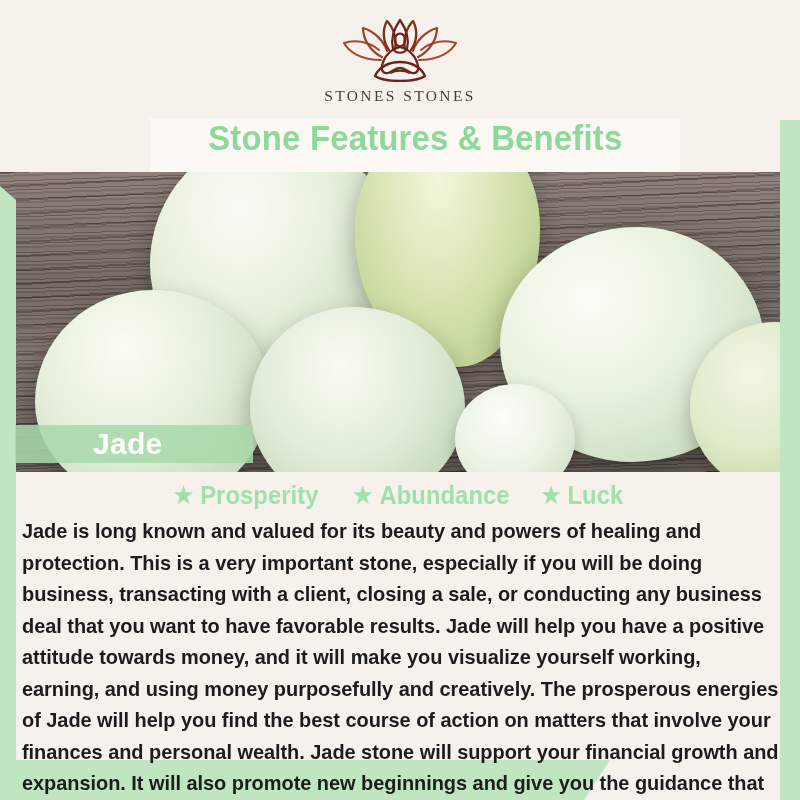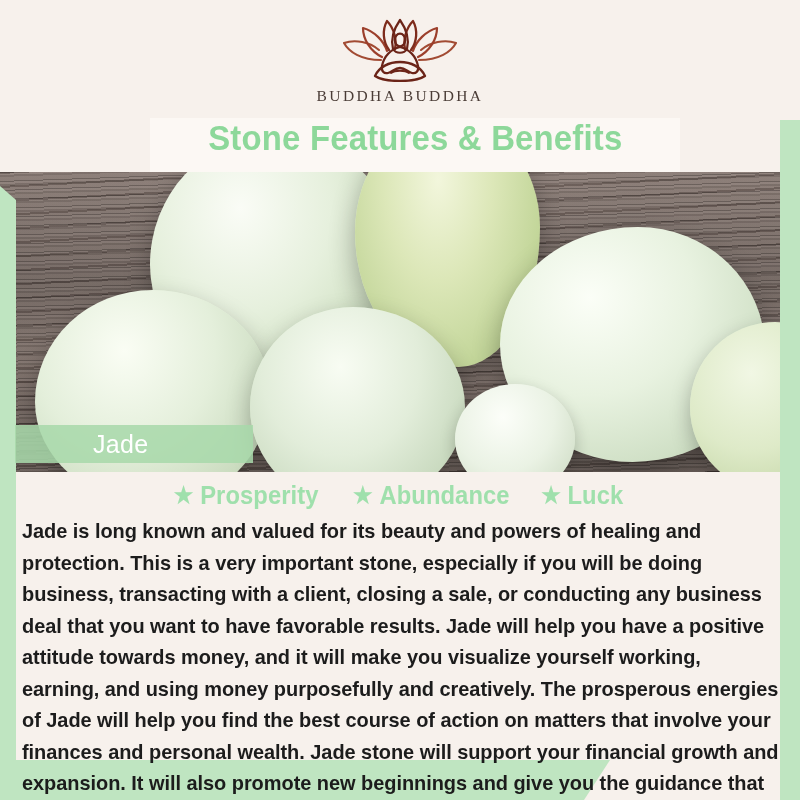--- a/index.html
+++ b/index.html
@@ -193,22 +193,22 @@
     left: 15px; top: 425px;
     width: 238px; height: 38px;
     background: rgba(168, 216, 170, 0.86);
     z-index: 4;
     display: flex;
     align-items: center;
   }
   .jade-label {
     margin-left: 78px;
     font-family: "Liberation Sans Narrow", "Liberation Sans", sans-serif;
-    font-size: 25px;
-    font-weight: 400;
+    font-size: 30px;
+    font-weight: 700;
     color: #FFFFFF;
     letter-spacing: 0.3px;
   }
 
   
   .content {
     position: absolute;
     left: 16px; top: 472px;
     width: 764px; height: 288px;
     background: #F7F1EC;
@@ -282,21 +282,21 @@
 
           <ellipse cx="59" cy="24" rx="5.2" ry="6.4" stroke="#6B2418" stroke-width="2.2"></ellipse>
 
           <path d="M59 31 C50 33 43 40 41 50 C40 55 43 58 47 57 C51 56 54 52 59 52 C64 52 67 56 71 57 C75 58 78 55 77 50 C75 40 68 33 59 31 Z" stroke="#6B2418" stroke-width="2.3"></path>
 
           <path d="M34 60 C38 51 48 46 59 46 C70 46 80 51 84 60 C78 64 68 65 59 65 C50 65 40 64 34 60 Z" stroke="#6B2418" stroke-width="2.3"></path>
 
           <path d="M50 57 C54 54 64 54 68 57" stroke="#6B2418" stroke-width="1.9"></path>
         </g>
       </svg>
-      <div class="logo-text">BUDDHA BUDDHA</div>
+      <div class="logo-text">STONES STONES</div>
     </div>
   </div>
 
   <div class="title-panel">
     <div class="title-text">Stone Features &amp; Benefits</div>
   </div>
 
   <div class="photo">
     <div class="wood"></div>
     <div class="stone s1"></div>

